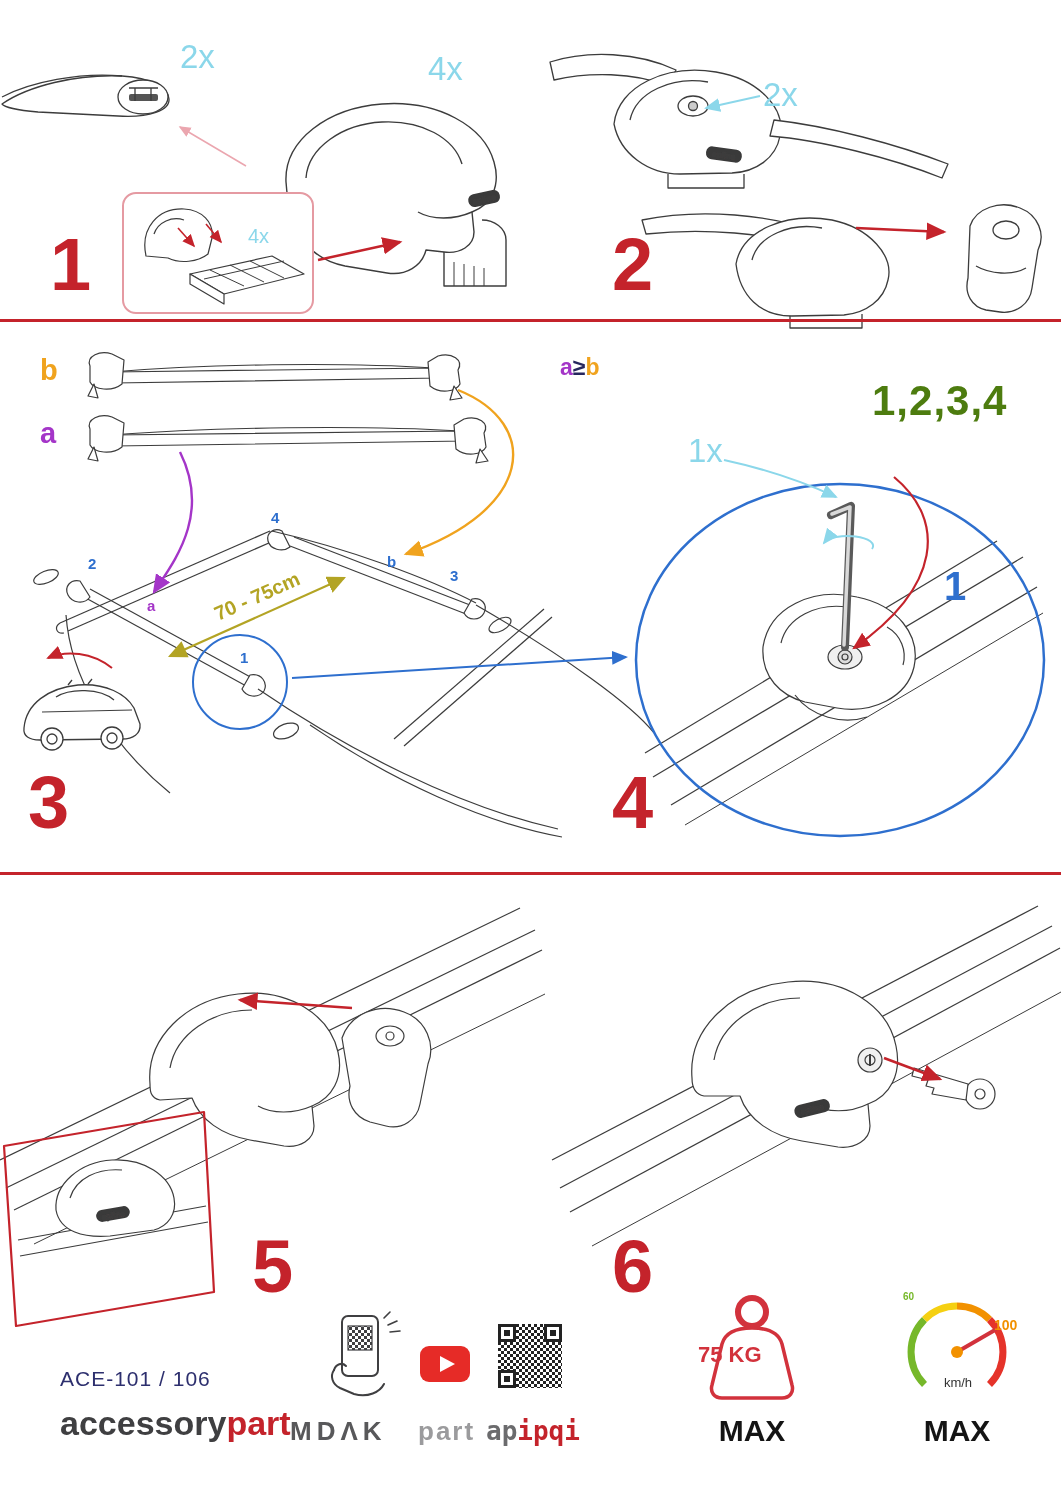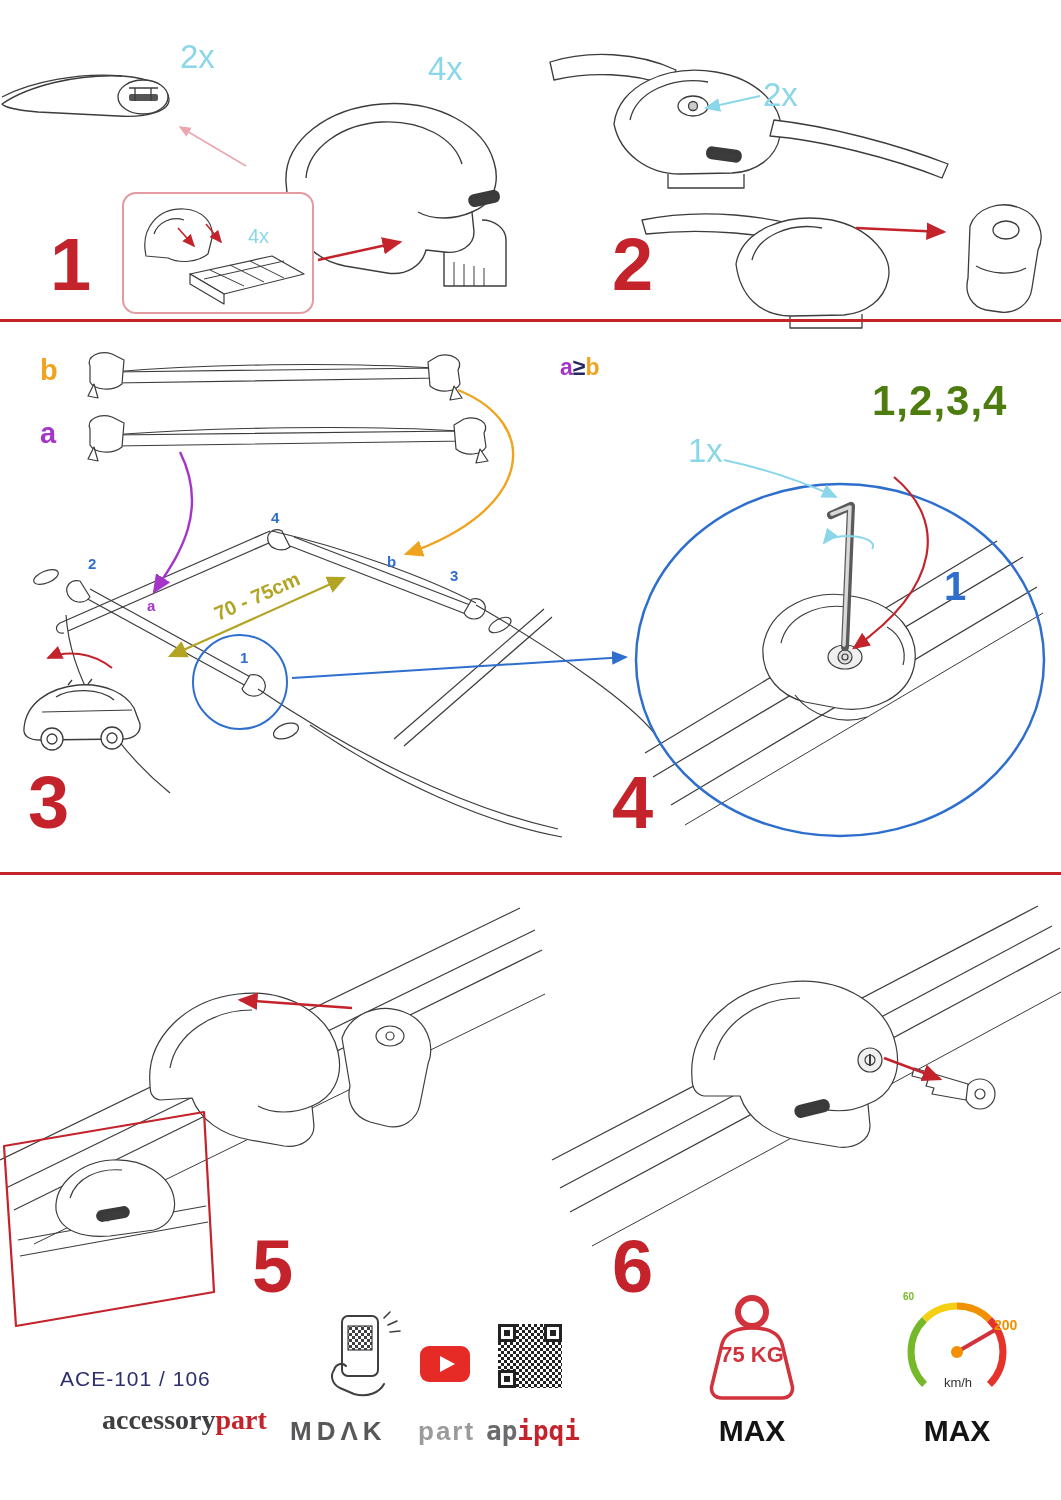--- a/index.html
+++ b/index.html
@@ -18,28 +18,28 @@
   .cond    { font-size:23px; font-weight:700; }
   .cond .op{ color:#26265e; }
   .order   { font-size:42px; font-weight:700; letter-spacing:1px; color:#4d7c0f; }
   .first   { font-size:40px; font-weight:700; color:#2e6fce; }
   .dist    { color:#b3a424; font-size:20px; font-weight:700; width:150px; text-align:center;
              transform:rotate(-24deg); transform-origin:center; }
   .divider { position:absolute; left:0; width:1061px; height:3px; background:#c4232b; }
   .inset-box { position:absolute; border:2px solid #e59aa2; border-radius:14px; background:#fff; }
   svg.draw { position:absolute; overflow:visible; }
   .model   { color:#2d2f6e; font-size:21px; font-weight:500; letter-spacing:1px; }
-  .brandrow{ font-family:Liberation Serif, serif; font-size:28px; font-weight:700;margin-left:42px; }
+  .brandrow{ font-family:Liberation Sans, sans-serif; font-size:34px; font-weight:700; }
   .gray-d  { color:#3f3f41; }
   .red-t   { color:#c4232b; }
   .mdak    { color:#58585a; font-size:26px; font-weight:700; letter-spacing:5px; }
   .ipqi    { color:#9b9b9d; font-size:26px; font-weight:700; letter-spacing:2px; }
   .apline  { font-family:"DejaVu Sans Mono", monospace; font-size:26px; font-weight:700; }
   .maxlbl  { font-size:30px; font-weight:700; color:#141414; text-align:center; }
-  .wval    { color:#d2323c; font-size:22px; font-weight:700; text-align:center; }
+  .wval    { color:#d2323c; font-size:22px; font-weight:700; text-align:left; }
   .gauge-lo{ color:#76b82a; font-size:10px; font-weight:700; }
   .gauge-hi{ color:#f29100; font-size:14px; font-weight:700; }
   .gauge-u { color:#333; font-size:13px; font-weight:400; text-align:center; }
 </style>
 </head>
 <body>
 
 <div class="page">
 
   <svg class="draw" style="left:0;top:50px" width="180" height="88" viewBox="0 0 180 88">
@@ -364,17 +364,17 @@
     <g fill="none" stroke-width="7">
       <path d="M31.5,96.5 A46,46 0 0 1 31.5,31.5" stroke="#76b82a"></path>
       <path d="M31.5,31.5 A46,46 0 0 1 64,18" stroke="#f5d012"></path>
       <path d="M64,18 A46,46 0 0 1 96.5,31.5" stroke="#f29100"></path>
       <path d="M96.5,31.5 A46,46 0 0 1 96.5,96.5" stroke="#e5332a"></path>
     </g>
     <line x1="64" y1="64" x2="102" y2="42" stroke="#d2323c" stroke-width="4" stroke-linecap="round"></line>
     <circle cx="64" cy="64" r="6" fill="#f29100"></circle>
   </svg>
   <span class="label gauge-lo" style="left:903px;top:1292px">60</span>
-  <span class="label gauge-hi" style="left:994px;top:1318px">200</span>
+  <span class="label gauge-hi" style="left:994px;top:1318px">100</span>
   <span class="label gauge-u" style="left:925px;top:1376px;width:66px">km/h</span>
   <span class="label maxlbl" style="left:899px;top:1416px;width:116px">MAX</span>
 
 </div>
 
 </body></html>

